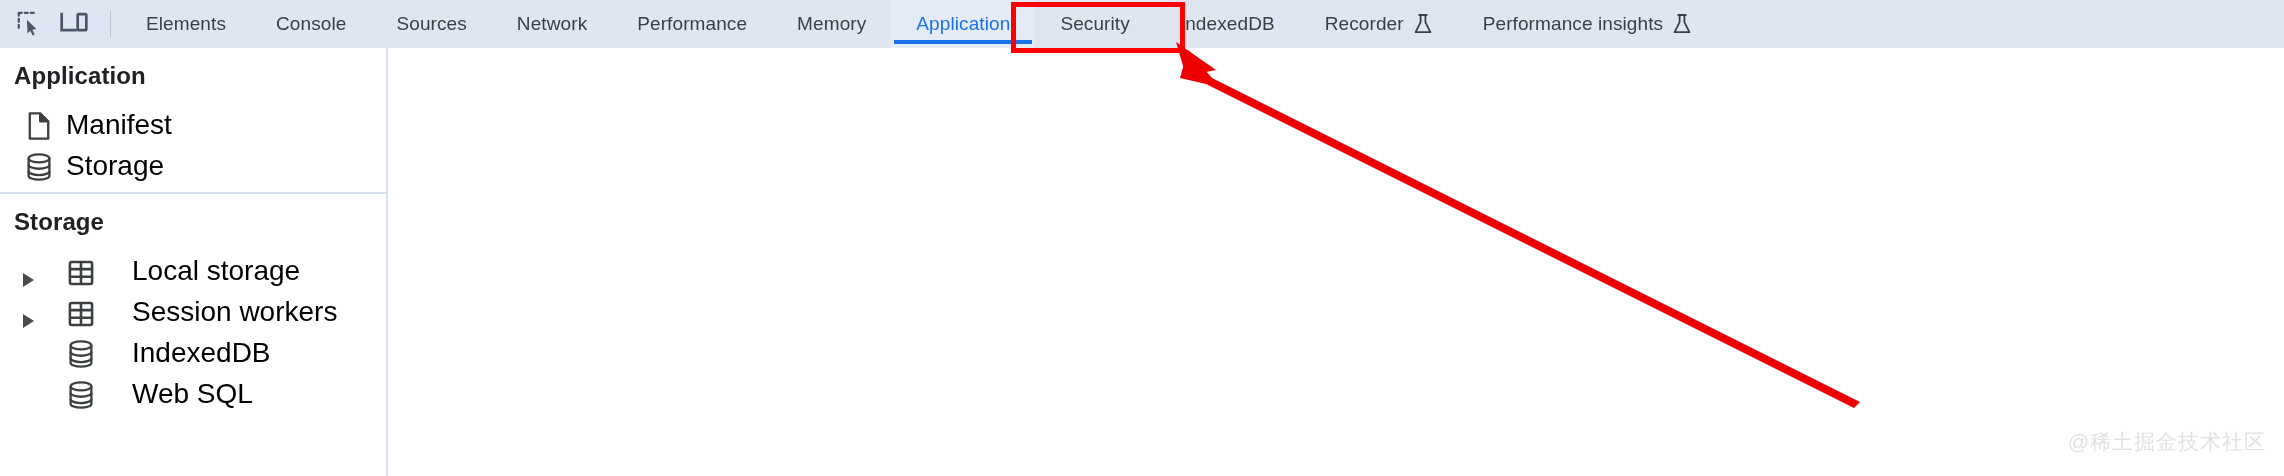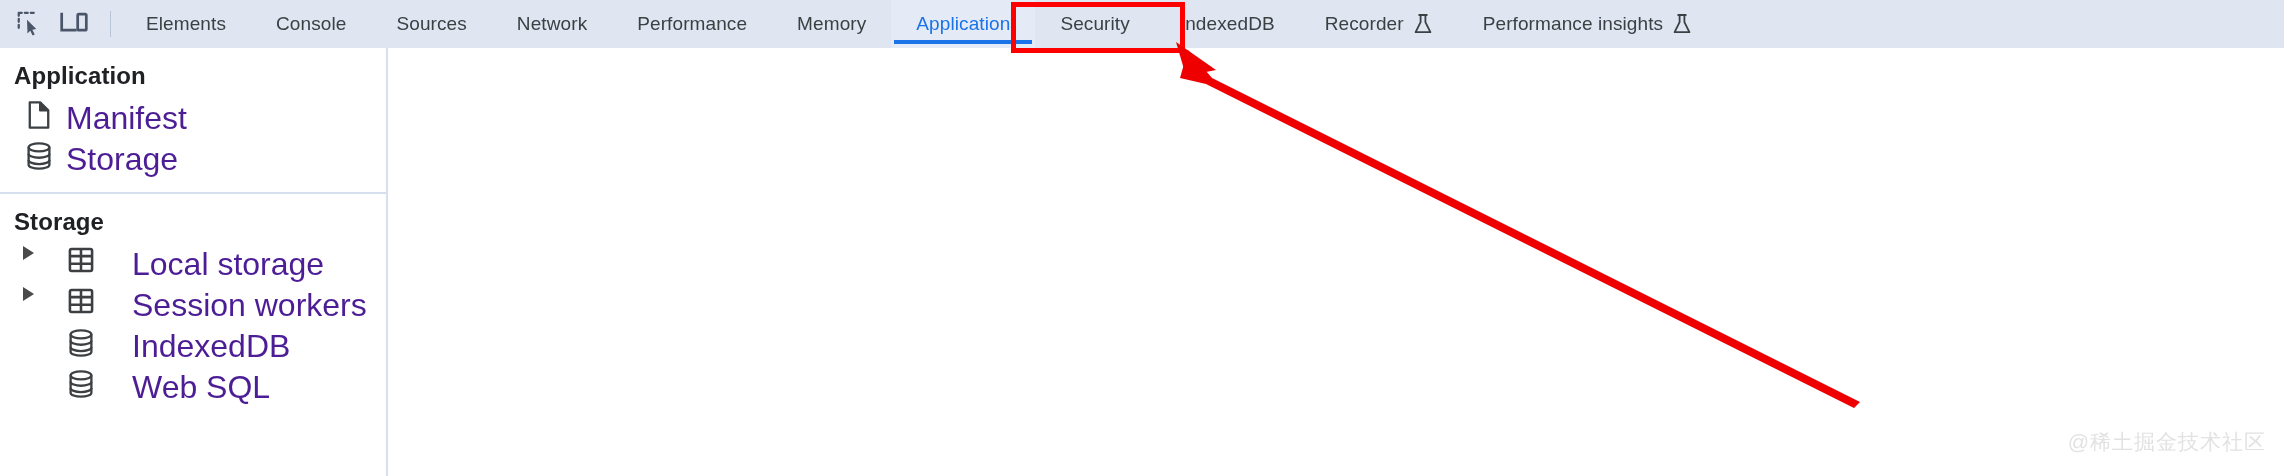--- a/index.html
+++ b/index.html
@@ -102,25 +102,25 @@
     padding: 14px 0 10px 14px;
     letter-spacing: 0.1px;
   }
   .section-divider {
     height: 2px;
     background: #d6e0ef;
     margin-top: 10px;
   }
   .tree-item {
     display: flex;
-    align-items: flex-start;
+    align-items: flex-end;
     height: 41px;
     padding-left: 22px;
-    font-size: 32px;
-    color: #4c1d95;
+    font-size: 28px;
+    color: #000000;
     cursor: pointer;
     box-sizing: border-box;
   }
   .tree-item.has-toggle { padding-left: 16px; gap: 24px; }
   .twisty {
     width: 24px;
     flex: none;
     display: flex;
     align-items: center;
     justify-content: center;

